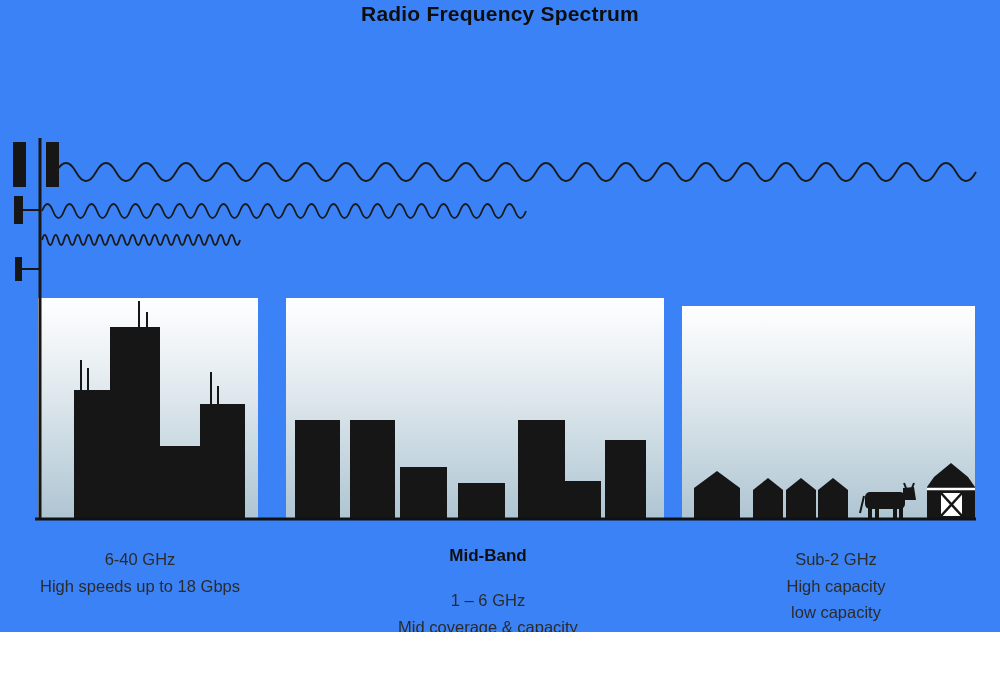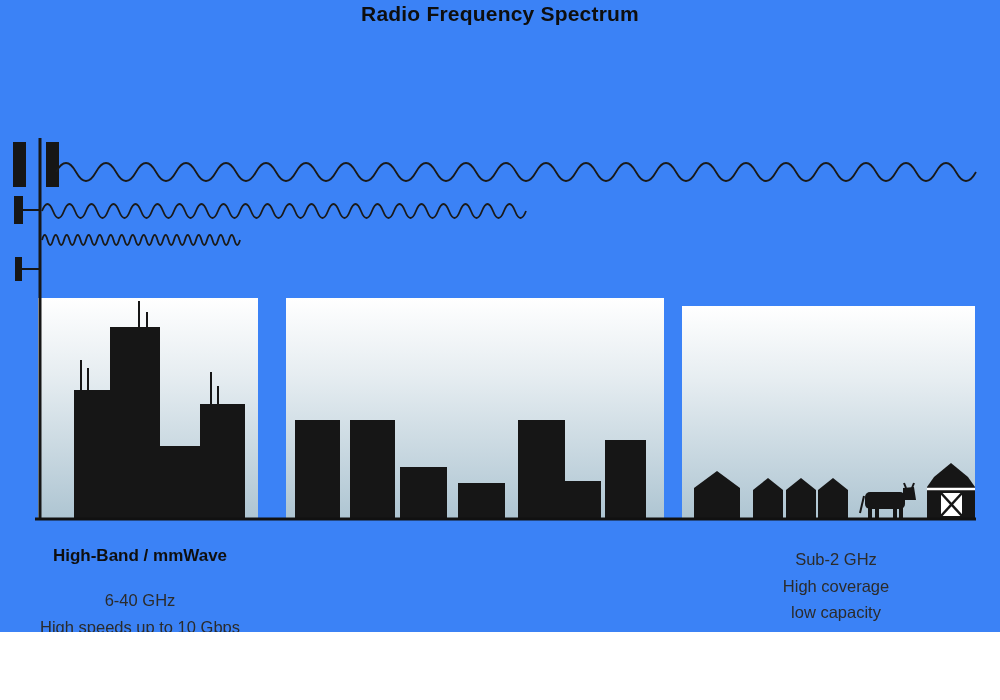--- a/index.html
+++ b/index.html
@@ -100,25 +100,29 @@
         <rect x="941" y="493" width="21" height="23" fill="#ffffff"></rect>
         <line x1="941" y1="493" x2="962" y2="516" stroke="#161616" stroke-width="2.5"></line>
         <line x1="962" y1="493" x2="941" y2="516" stroke="#161616" stroke-width="2.5"></line>
       </g>
     </g>
 
     <line x1="35" y1="519" x2="976" y2="519" stroke="#111111" stroke-width="3"></line>
   </svg>
 
   <div class="band" style="left:18px;width:244px;">
-    <div class="band-name">High-Band / mmWave</div>
     <div class="band-line">6-40 GHz</div>
-    <div class="band-line">High speeds up to 10 Gbps</div>
+    <div class="band-line">High speeds up to 18 Gbps</div>
   </div>
 
+  <div class="band" style="left:338px;width:300px;">
+    <div class="band-name">Mid-Band</div>
+    <div class="band-line">1 – 6 GHz</div>
+    <div class="band-line">Mid coverage &amp; capacity</div>
+  </div>
 
   <div class="band" style="left:686px;width:300px;">
     <div class="band-line">Sub-2 GHz</div>
-    <div class="band-line">High coverage</div>
+    <div class="band-line">High capacity</div>
     <div class="band-line">low capacity</div>
   </div>
 
 </div>
 
 </body></html>

